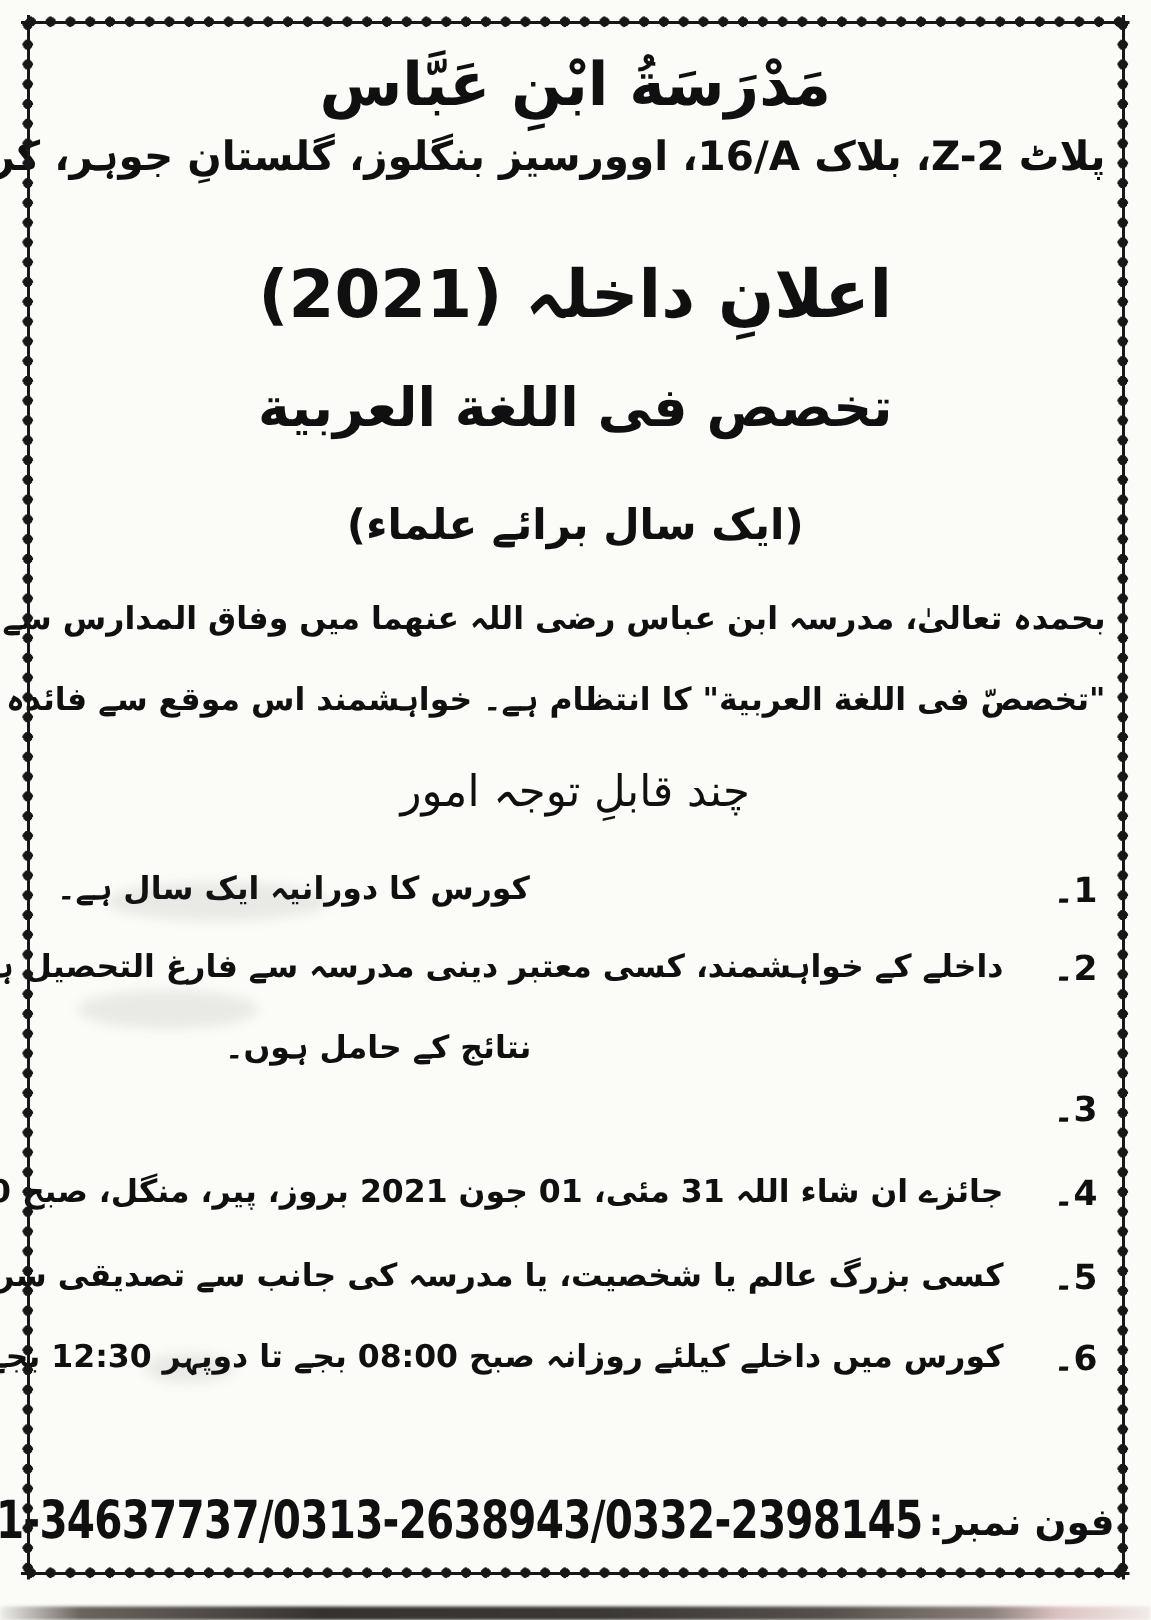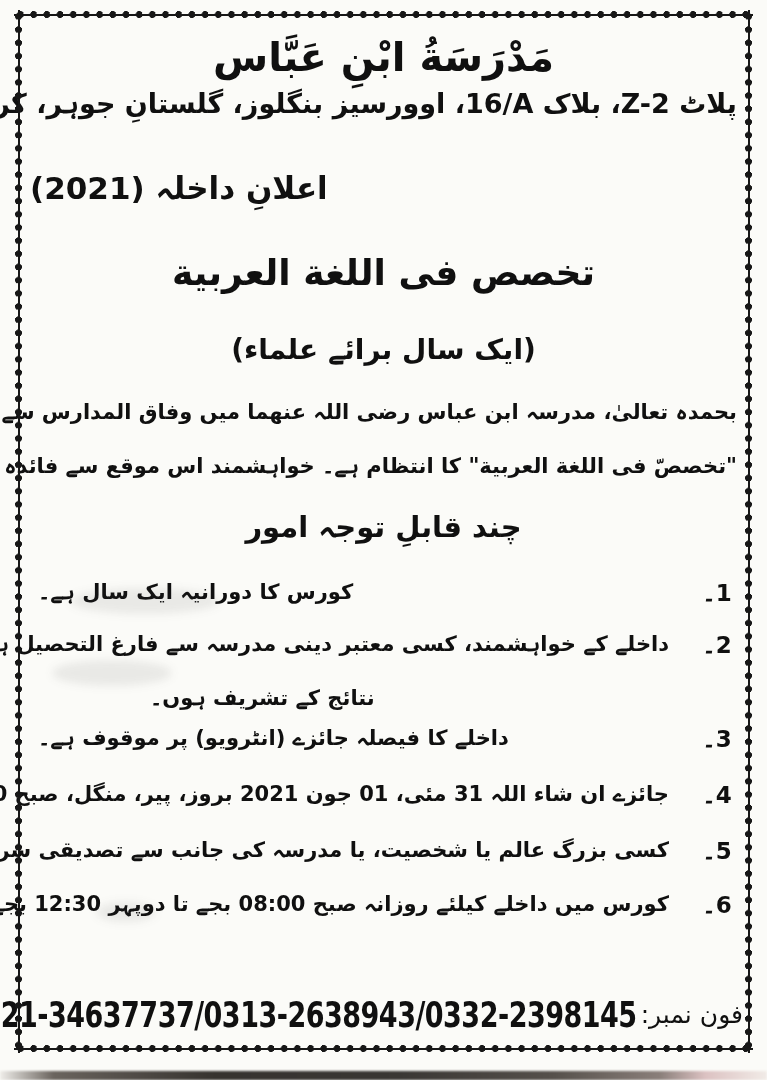--- a/index.html
+++ b/index.html
@@ -40,29 +40,29 @@
 
   .abs{position:absolute;left:30px;right:30px;}
 
   .logo-title{
     top:16px;font-size:40px;font-weight:bold;
     letter-spacing:1px;
     text-align:center;
     margin-top:18px;
   }
   .address-line{top:88px;font-size:27px;font-weight:bold;text-align:center;white-space:nowrap;}
-  .announcement-title{top:170px;font-size:31px;font-weight:bold;text-align:left;}
+  .announcement-title{top:170px;font-size:44px;font-weight:bold;text-align:center;}
   .course-title{top:252px;font-size:36px;font-weight:bold;text-align:center;letter-spacing:.5px;}
   .course-duration{top:333px;font-size:28px;font-weight:bold;text-align:center;}
 
   .intro-line{font-size:21px;font-weight:bold;text-align:center;white-space:nowrap;}
   .intro-1{top:400px;}
   .intro-2{top:454px;}
 
-  .section-heading{top:510px;font-size:29px;font-weight:bold;text-align:center;}
+  .section-heading{top:510px;font-size:29px;font-weight:normal;text-align:center;}
 
   .point{
     position:absolute;right:32px;left:38px;
     display:flex;flex-direction:row;align-items:flex-start;
     direction:rtl;gap:30px;
     font-weight:bold;
   }
   .pnum{font-size:23px;min-width:36px;text-align:center;flex:0 0 auto;}
   .ptext{font-size:21px;white-space:nowrap;text-align:left;flex:1 1 auto;}
   .p1{top:580px;}
@@ -75,21 +75,21 @@
     position:absolute;font-size:21px;font-weight:bold;white-space:nowrap;direction:rtl;
   }
   .p2b{top:686px;left:150px;}
   .p6b{top:946px;left:232px;}
 
   .phone-row{
     position:absolute;top:999px;right:24px;left:24px;
     display:flex;flex-direction:row;align-items:center;justify-content:flex-start;
     direction:rtl;gap:4px;
   }
-  .phone-label{font-size:25px;font-weight:normal;white-space:nowrap;}
+  .phone-label{font-size:25px;font-weight:bold;white-space:nowrap;}
   .phone-numbers{
     font-size:27px;font-weight:bold;letter-spacing:-0.5px;
     display:inline-block;transform:scaleY(1.3);transform-origin:center;
     white-space:nowrap;
   }
 
   
   .ghost{position:absolute;border-radius:50%;filter:blur(4px);background:rgba(60,60,60,.09);z-index:1;}
   .g1{left:70px;top:588px;width:150px;height:26px;}
   .g2{left:52px;top:660px;width:120px;height:26px;}
@@ -135,25 +135,24 @@
 
   <div class="point p1">
     <span class="pnum">1۔</span>
     <span class="ptext">کورس کا دورانیہ ایک سال ہے۔</span>
   </div>
 
   <div class="point p2">
     <span class="pnum">2۔</span>
     <span class="ptext">داخلے کے خواہشمند، کسی معتبر دینی مدرسہ سے فارغ التحصیل ہوں اور "ممتاز" یا "جید جدًا"</span>
   </div>
-  <div class="pline2 p2b">نتائج کے تشریف ہوں۔</div>
+  <div class="pline2 p2b">نتائج کے حامل ہوں۔</div>
 
   <div class="point p3">
     <span class="pnum">3۔</span>
-    <span class="ptext">داخلے کا فیصلہ جائزے (انٹرویو) پر موقوف ہے۔</span>
   </div>
 
   <div class="point p4">
     <span class="pnum">4۔</span>
     <span class="ptext">جائزے ان شاء اللہ 31 مئی، 01 جون 2021 بروز، پیر، منگل، صبح 9:00 بجے ہوں گے۔</span>
   </div>
 
   <div class="point p5">
     <span class="pnum">5۔</span>
     <span class="ptext">کسی بزرگ عالم یا شخصیت، یا مدرسہ کی جانب سے تصدیقی سرٹیفکیٹ۔</span>

